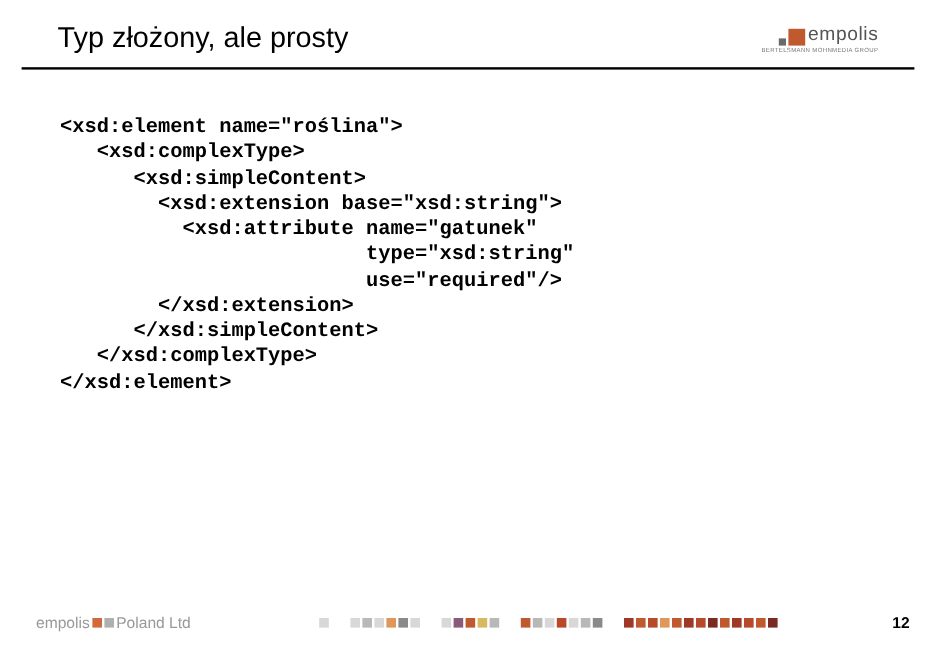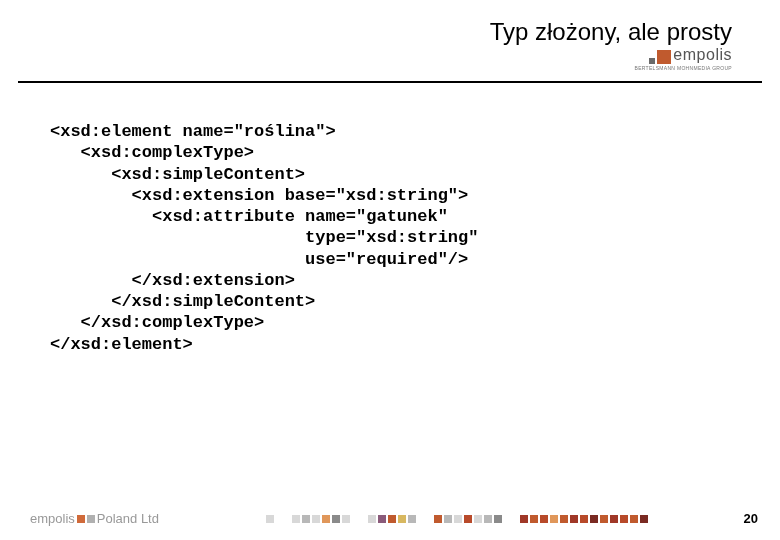--- a/index.html
+++ b/index.html
@@ -7,25 +7,24 @@
     width: 780px;
     height: 540px;
     background: #ffffff;
     font-family: Arial, Helvetica, sans-serif;
     position: relative;
     overflow: hidden;
   }
   .header {
     display: flex;
     justify-content: space-between;
-    align-items: flex-end;
+    align-items: center;
     padding: 18px 30px 10px 30px;
     border-bottom: 2px solid #000;
     margin: 0 18px;
-    flex-direction: column;
   }
   .title {
     font-size: 24px;
     font-weight: normal;
     color: #000;
   }
   .logo-top {
     display: flex;
     flex-direction: column;
     align-items: flex-end;
@@ -189,14 +188,14 @@
     <span class="sq c-do"></span>
     <span class="sq c-r"></span>
     <span class="sq c-ro"></span>
     <span class="sq c-dr"></span>
     <span class="sq c-do"></span>
     <span class="sq c-r"></span>
     <span class="sq c-ro"></span>
     <span class="sq c-do"></span>
     <span class="sq c-dr"></span>
   </div>
-  <div class="page-num">20</div>
+  <div class="page-num">12</div>
 </div>
 
 </body></html>

